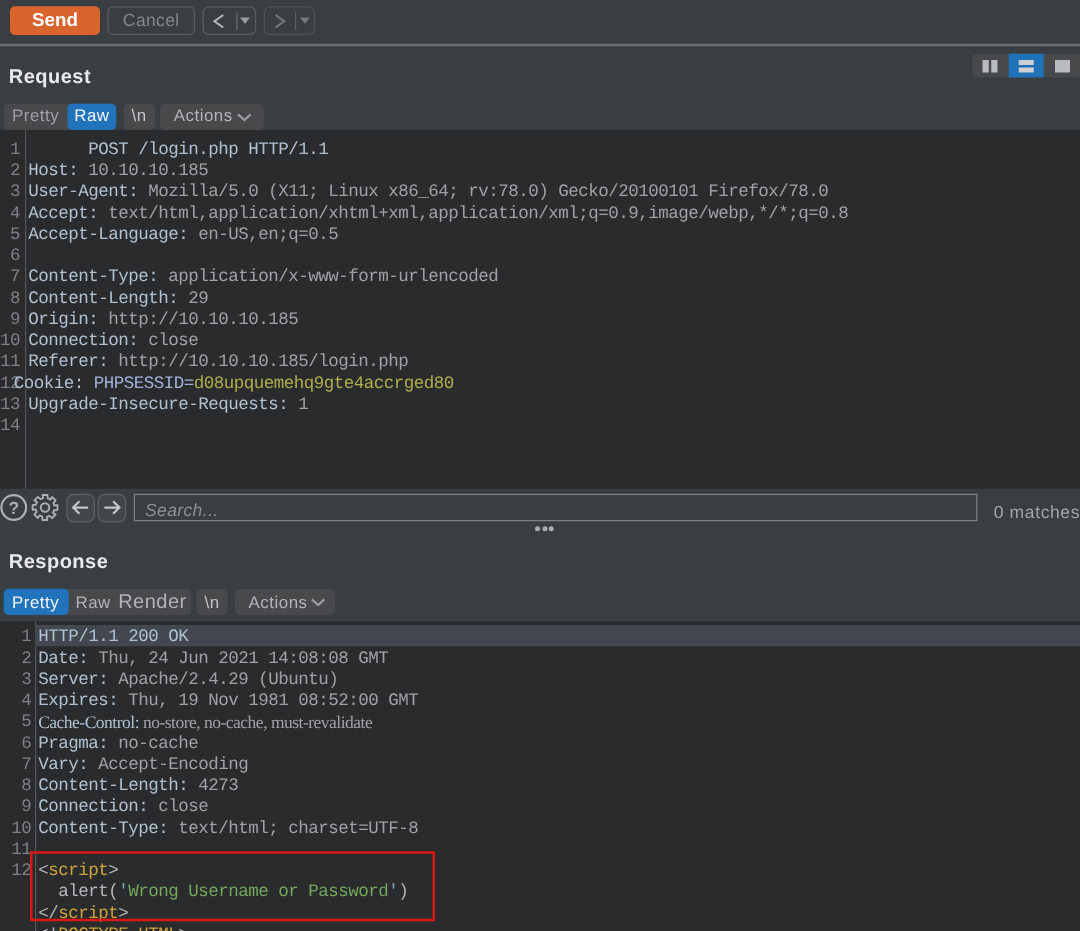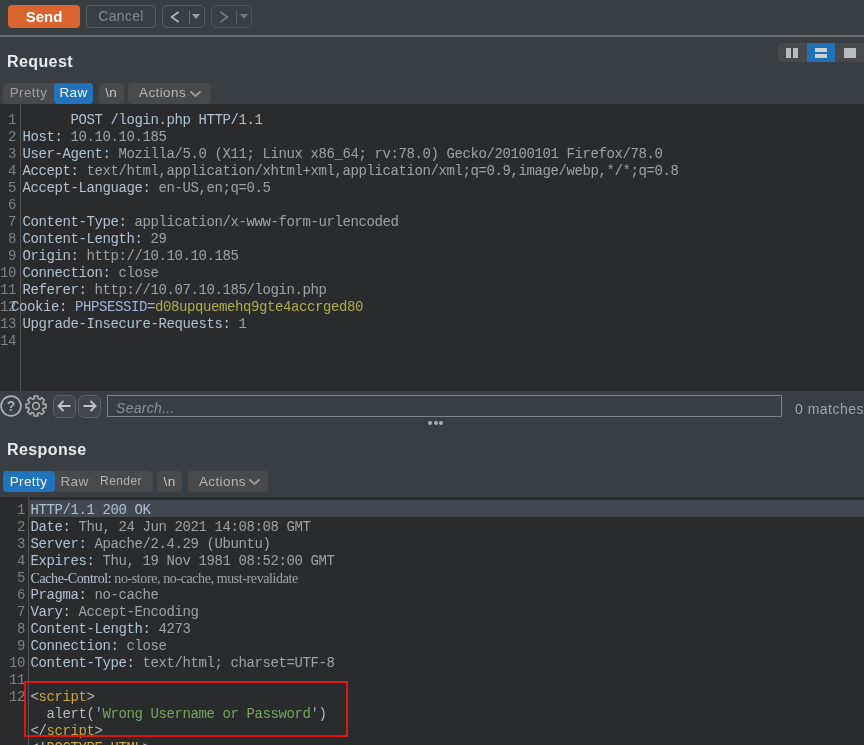--- a/index.html
+++ b/index.html
@@ -76,21 +76,21 @@
 <div class="row" style="top:0.0px;"><b class="gut" style="width:16.0px;">1</b><b class="txt" style="left:22.5px;margin-left:48px;"><i class="hname">POST /login.php HTTP/1.1</i></b></div>
 <div class="row" style="top:17.0px;"><b class="gut" style="width:16.0px;">2</b><b class="txt" style="left:22.5px;"><i class="hname">Host:</i><i class="hval"> 10.10.10.185</i></b></div>
 <div class="row" style="top:34.0px;"><b class="gut" style="width:16.0px;">3</b><b class="txt" style="left:22.5px;"><i class="hname">User-Agent:</i><i class="hval"> Mozilla/5.0 (X11; Linux x86_64; rv:78.0) Gecko/20100101 Firefox/78.0</i></b></div>
 <div class="row" style="top:51.0px;"><b class="gut" style="width:16.0px;">4</b><b class="txt" style="left:22.5px;"><i class="hname">Accept:</i><i class="hval"> text/html,application/xhtml+xml,application/xml;q=0.9,image/webp,*/*;q=0.8</i></b></div>
 <div class="row" style="top:68.0px;"><b class="gut" style="width:16.0px;">5</b><b class="txt" style="left:22.5px;"><i class="hname">Accept-Language:</i><i class="hval"> en-US,en;q=0.5</i></b></div>
 <div class="row" style="top:85.0px;"><b class="gut" style="width:16.0px;">6</b></div>
 <div class="row" style="top:102.0px;"><b class="gut" style="width:16.0px;">7</b><b class="txt" style="left:22.5px;"><i class="hname">Content-Type:</i><i class="hval"> application/x-www-form-urlencoded</i></b></div>
 <div class="row" style="top:119.0px;"><b class="gut" style="width:16.0px;">8</b><b class="txt" style="left:22.5px;"><i class="hname">Content-Length:</i><i class="hval"> 29</i></b></div>
 <div class="row" style="top:136.0px;"><b class="gut" style="width:16.0px;">9</b><b class="txt" style="left:22.5px;"><i class="hname">Origin:</i><i class="hval"> http://10.10.10.185</i></b></div>
 <div class="row" style="top:153.0px;"><b class="gut" style="width:16.0px;">10</b><b class="txt" style="left:22.5px;"><i class="hname">Connection:</i><i class="hval"> close</i></b></div>
-<div class="row" style="top:170.0px;"><b class="gut" style="width:16.0px;">11</b><b class="txt" style="left:22.5px;"><i class="hname">Referer:</i><i class="hval"> http://10.07.10.185/login.php</i></b></div>
+<div class="row" style="top:170.0px;"><b class="gut" style="width:16.0px;">11</b><b class="txt" style="left:22.5px;"><i class="hname">Referer:</i><i class="hval"> http://10.10.10.185/login.php</i></b></div>
 <div class="row" style="top:187.0px;"><b class="gut" style="width:16.0px;">12</b><b class="txt" style="left:11px;"><i class="hname">Cookie: </i><i class="cname">PHPSESSID</i><i class="ceq">=</i><i class="cval">d08upquemehq9gte4accrged80</i></b></div>
 <div class="row" style="top:204.0px;"><b class="gut" style="width:16.0px;">13</b><b class="txt" style="left:22.5px;"><i class="hname">Upgrade-Insecure-Requests:</i><i class="hval"> 1</i></b></div>
 <div class="row" style="top:221.0px;"><b class="gut" style="width:16.0px;">14</b><b class="txt" style="left:22.5px;"></b></div>
 </div>
 
 <div class="abs" style="left:0;top:391px;width:864px;height:30px;"></div>
 
 <svg class="abs" style="left:0px;top:395px;" width="22" height="22" viewBox="0 0 22 22">
   <circle cx="11" cy="11" r="9.9" stroke="#aeb1b3" stroke-width="1.7" fill="none"></circle>
   <text x="11" y="16" text-anchor="middle" font-size="14" font-weight="bold" fill="#aeb1b3" font-family="Liberation Sans">?</text>
@@ -115,21 +115,21 @@
 
 <div class="abs" style="left:428.3px;top:420.5px;width:4px;height:4px;border-radius:50%;background:#abaeb0;"></div>
 <div class="abs" style="left:433.5px;top:420.5px;width:4px;height:4px;border-radius:50%;background:#abaeb0;"></div>
 <div class="abs" style="left:438.7px;top:420.5px;width:4px;height:4px;border-radius:50%;background:#abaeb0;"></div>
 
 <div class="abs" style="left:7px;top:440.8px;font-weight:bold;font-size:16px;letter-spacing:0.4px;color:#e8eaeb;">Response</div>
 
 <div class="abs" style="left:2.5px;top:470.5px;height:21px;background:#47494b;border-radius:4px;width:150px;"></div>
 <div class="abs" style="left:2.5px;top:470.5px;width:52px;height:21px;background:#2173bb;border-radius:4px;color:#f4f6f7;font-size:13.5px;letter-spacing:0.4px;text-align:center;line-height:21px;">Pretty</div>
 <div class="abs" style="left:54.5px;top:470.5px;width:40px;height:21px;color:#b0b3b5;font-size:13.5px;letter-spacing:0.4px;text-align:center;line-height:21px;">Raw</div>
-<div class="abs" style="left:94.5px;top:470.5px;width:53px;height:21px;color:#b0b3b5;font-size:12px;letter-spacing:0.4px;text-align:center;line-height:21px;">Render</div>
+<div class="abs" style="left:94.5px;top:470.5px;width:53px;height:21px;color:#b0b3b5;font-size:16px;letter-spacing:0.4px;text-align:center;line-height:21px;">Render</div>
 <div class="abs" style="left:157.4px;top:470.5px;width:24.5px;height:21px;background:#47494b;border-radius:4px;color:#c3c6c8;font-size:13.5px;letter-spacing:0.4px;text-align:center;line-height:21px;">\n</div>
 <div class="abs" style="left:187.9px;top:470.5px;width:80px;height:21px;background:#47494b;border-radius:4px;color:#b2b5b7;font-size:13.5px;letter-spacing:0.4px;line-height:21px;">
   <span style="margin-left:11px;">Actions</span>
   <svg class="abs" style="left:60px;top:7px;" width="13" height="8" viewBox="0 0 13 8">
       <path d="M1.5 1.5 L6.5 6 L11.5 1.5" stroke="#9a9da0" stroke-width="1.8" fill="none"></path>
     </svg>
 </div>
 
 <div class="abs" style="left:0;top:497px;width:864px;height:248px;background:#2a2b2c;"></div>
 <div class="abs" style="left:28px;top:497px;width:1px;height:248px;background:#515558;"></div>

